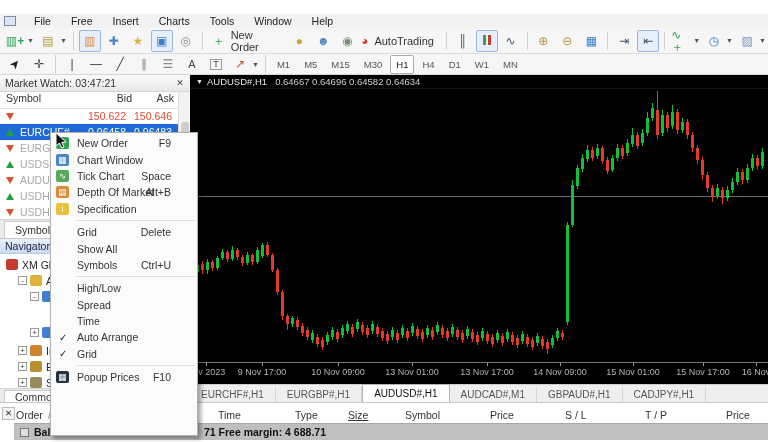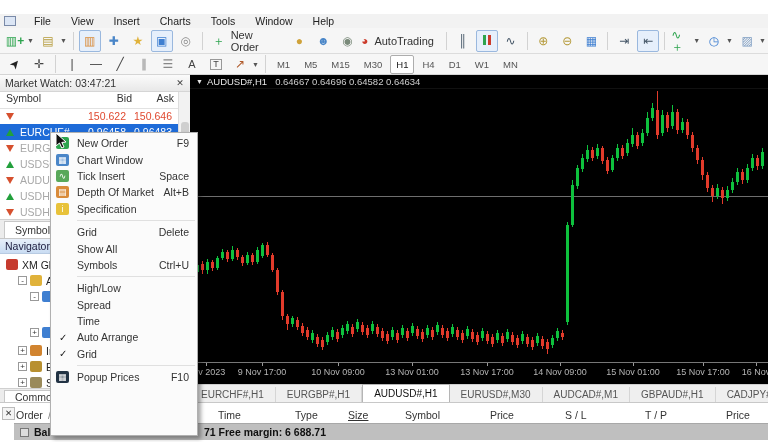--- a/index.html
+++ b/index.html
@@ -60,36 +60,36 @@
   .ctab.active{background:#fff;border:1px solid #b5b5b5;border-bottom:none;color:#111;height:17px;line-height:17px;}
   
   .terminal{left:0;top:402px;width:768px;height:40px;background:#fff;border-top:1px solid #c8c8c8;box-sizing:border-box;}
   .term-close{position:absolute;left:2px;top:4px;width:11px;height:11px;font-size:8.5px;color:#333;border:1px solid #bbb;text-align:center;line-height:11px;background:#f4f4f4;}
   .thead{position:absolute;top:6px;font-size:10.5px;color:#333;}
   .balrow{position:absolute;left:14px;top:20px;width:754px;height:16px;background:#bfbfbf;border-top:1px solid #a8a8a8;}
   .balrow b{font-size:10.5px;color:#111;}
   
   .ctxmenu{left:50px;top:132px;width:148px;height:304px;background:#fbfbfb;border:1px solid #b0b0b0;box-shadow:3px 3px 4px rgba(0,0,0,.35);z-index:50;box-sizing:border-box;padding-top:2px;}
   .mi{position:relative;height:16.4px;display:flex;align-items:center;font-size:10.5px;color:#333;padding-left:26px;}
-  .mi .sc{position:absolute;right:8px;color:#333;}
+  .mi .sc{position:absolute;right:26px;color:#333;}
   .mi .ico{position:absolute;left:5px;width:13px;height:12px;border-radius:2px;font-size:9px;line-height:12px;text-align:center;color:#fff;}
   .mi .chk{position:absolute;left:8px;font-size:10px;color:#222;}
   .mi .sub{position:absolute;right:4px;font-size:8px;color:#333;}
   .msep{height:1px;background:#e0e0e0;margin:3px 2px 3px 26px;}
   .cursor{z-index:60;}
 </style>
 </head>
 <body>
 
 <div class="screen">
 
 
   <div class="abs menubar">
     <div class="mdiicon"></div>
-    <span id="menu-items"><span class="menuitem">File</span><span class="menuitem">View</span><span class="menuitem">Insert</span><span class="menuitem">Charts</span><span class="menuitem">Tools</span><span class="menuitem">Window</span><span class="menuitem">Help</span></span>
+    <span id="menu-items"><span class="menuitem">File</span><span class="menuitem">Free</span><span class="menuitem">Insert</span><span class="menuitem">Charts</span><span class="menuitem">Tools</span><span class="menuitem">Window</span><span class="menuitem">Help</span></span>
   </div>
 
   <div class="abs toolbar1">
     <div class="tbtn">
         <span class="glyph" style="color:#2da44e">▥<b style="color:#2da44e">+</b></span>
       </div>
     <span class="drop">▼</span>
     <div class="tbtn">
         <span class="glyph" style="color:#b59a3a">▤</span>
       </div>
@@ -555,21 +555,20 @@
         <div class="tlab" style="left: 443px;">15 Nov 01:00</div>
         <div class="tick" style="left: 513px;"></div>
         <div class="tlab" style="left: 513px;">15 Nov 17:00</div>
         <div class="tick" style="left: 566px;"></div>
         <div class="tlab" style="left: 566px;">16 Nov</div>
       </div>
     <div class="chart-tabs" id="chart-tabs">
         <div class="ctab">EURCHF#,H1</div>
         <div class="ctab">EURGBP#,H1</div>
         <div class="ctab active">AUDUSD#,H1</div>
-        <div class="ctab">EURUSD#,M30</div>
         <div class="ctab">AUDCAD#,M1</div>
         <div class="ctab">GBPAUD#,H1</div>
         <div class="ctab">CADJPY#,H1</div>
       </div>
   </div>
 
   <div class="abs terminal">
     <div class="term-close">✕</div>
     <div id="term-cols">
         <span class="thead" style="left: 16px;">Order</span>
@@ -579,37 +578,37 @@
         <span class="thead" style="left: 405px;">Symbol</span>
         <span class="thead" style="left: 490px;">Price</span>
         <span class="thead" style="left: 565px;">S / L</span>
         <span class="thead" style="left: 645px;">T / P</span>
         <span class="thead" style="left: 726px;">Price</span>
         <span class="thead" style="left: 48px; color: rgb(136, 136, 136);">/</span>
       </div>
     <div class="balrow">
       <span style="position:absolute;left:6px;top:4px;width:7px;height:7px;border:1px solid #777;background:#ddd"></span>
       <b style="position:absolute;left:20px;top:2px">Balan</b>
-      <b style="position:absolute;left:190px;top:2px">71  Free margin: 6 688.71</b>
+      <b style="position:absolute;left:190px;top:2px">71  Free margin: 4 688.71</b>
     </div>
   </div>
 
   <div class="abs ctxmenu" id="ctx-menu">
       <div class="mi">
         <span class="ico" style="background: rgb(45, 164, 78);">+</span>
         <span>New Order</span>
         <span class="sc">F9</span>
       </div>
       <div class="mi">
         <span class="ico" style="background: rgb(74, 134, 200);">▦</span>
         <span>Chart Window</span>
       </div>
       <div class="mi">
         <span class="ico" style="background: rgb(88, 168, 90);">∿</span>
-        <span>Tick Insert</span>
+        <span>Tick Chart</span>
         <span class="sc">Space</span>
       </div>
       <div class="mi">
         <span class="ico" style="background: rgb(217, 139, 58);">▤</span>
         <span>Depth Of Market</span>
         <span class="sc">Alt+B</span>
       </div>
       <div class="mi">
         <span class="ico" style="background: rgb(232, 194, 58);">i</span>
         <span>Specification</span>

